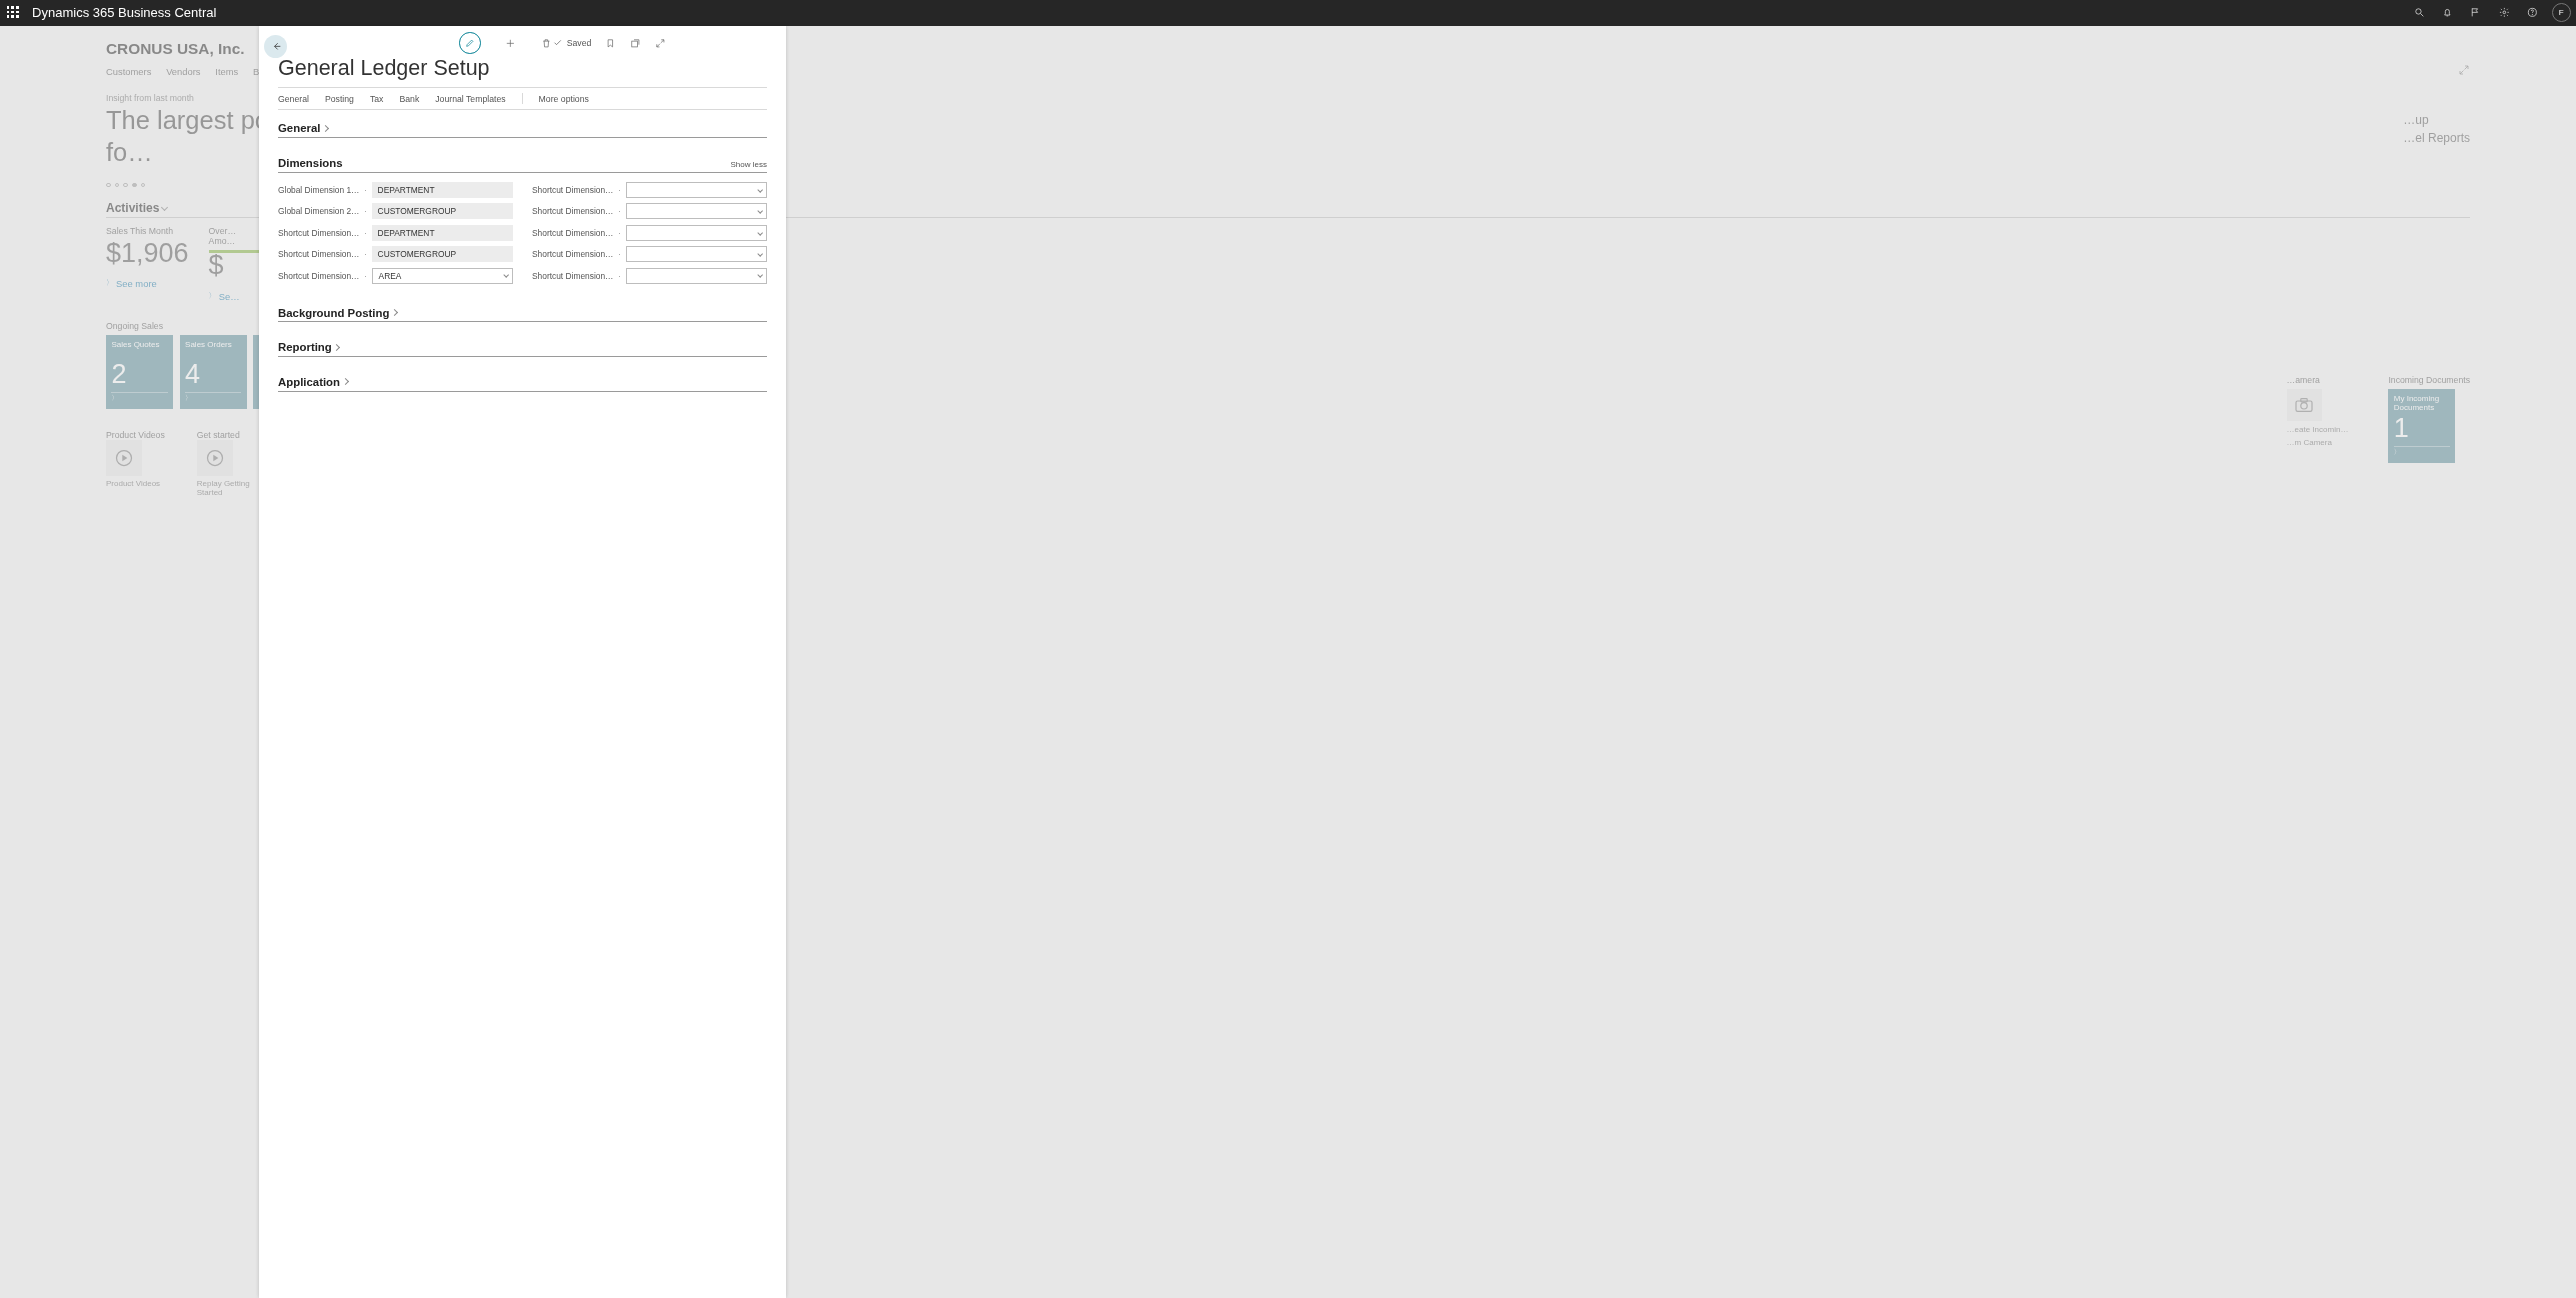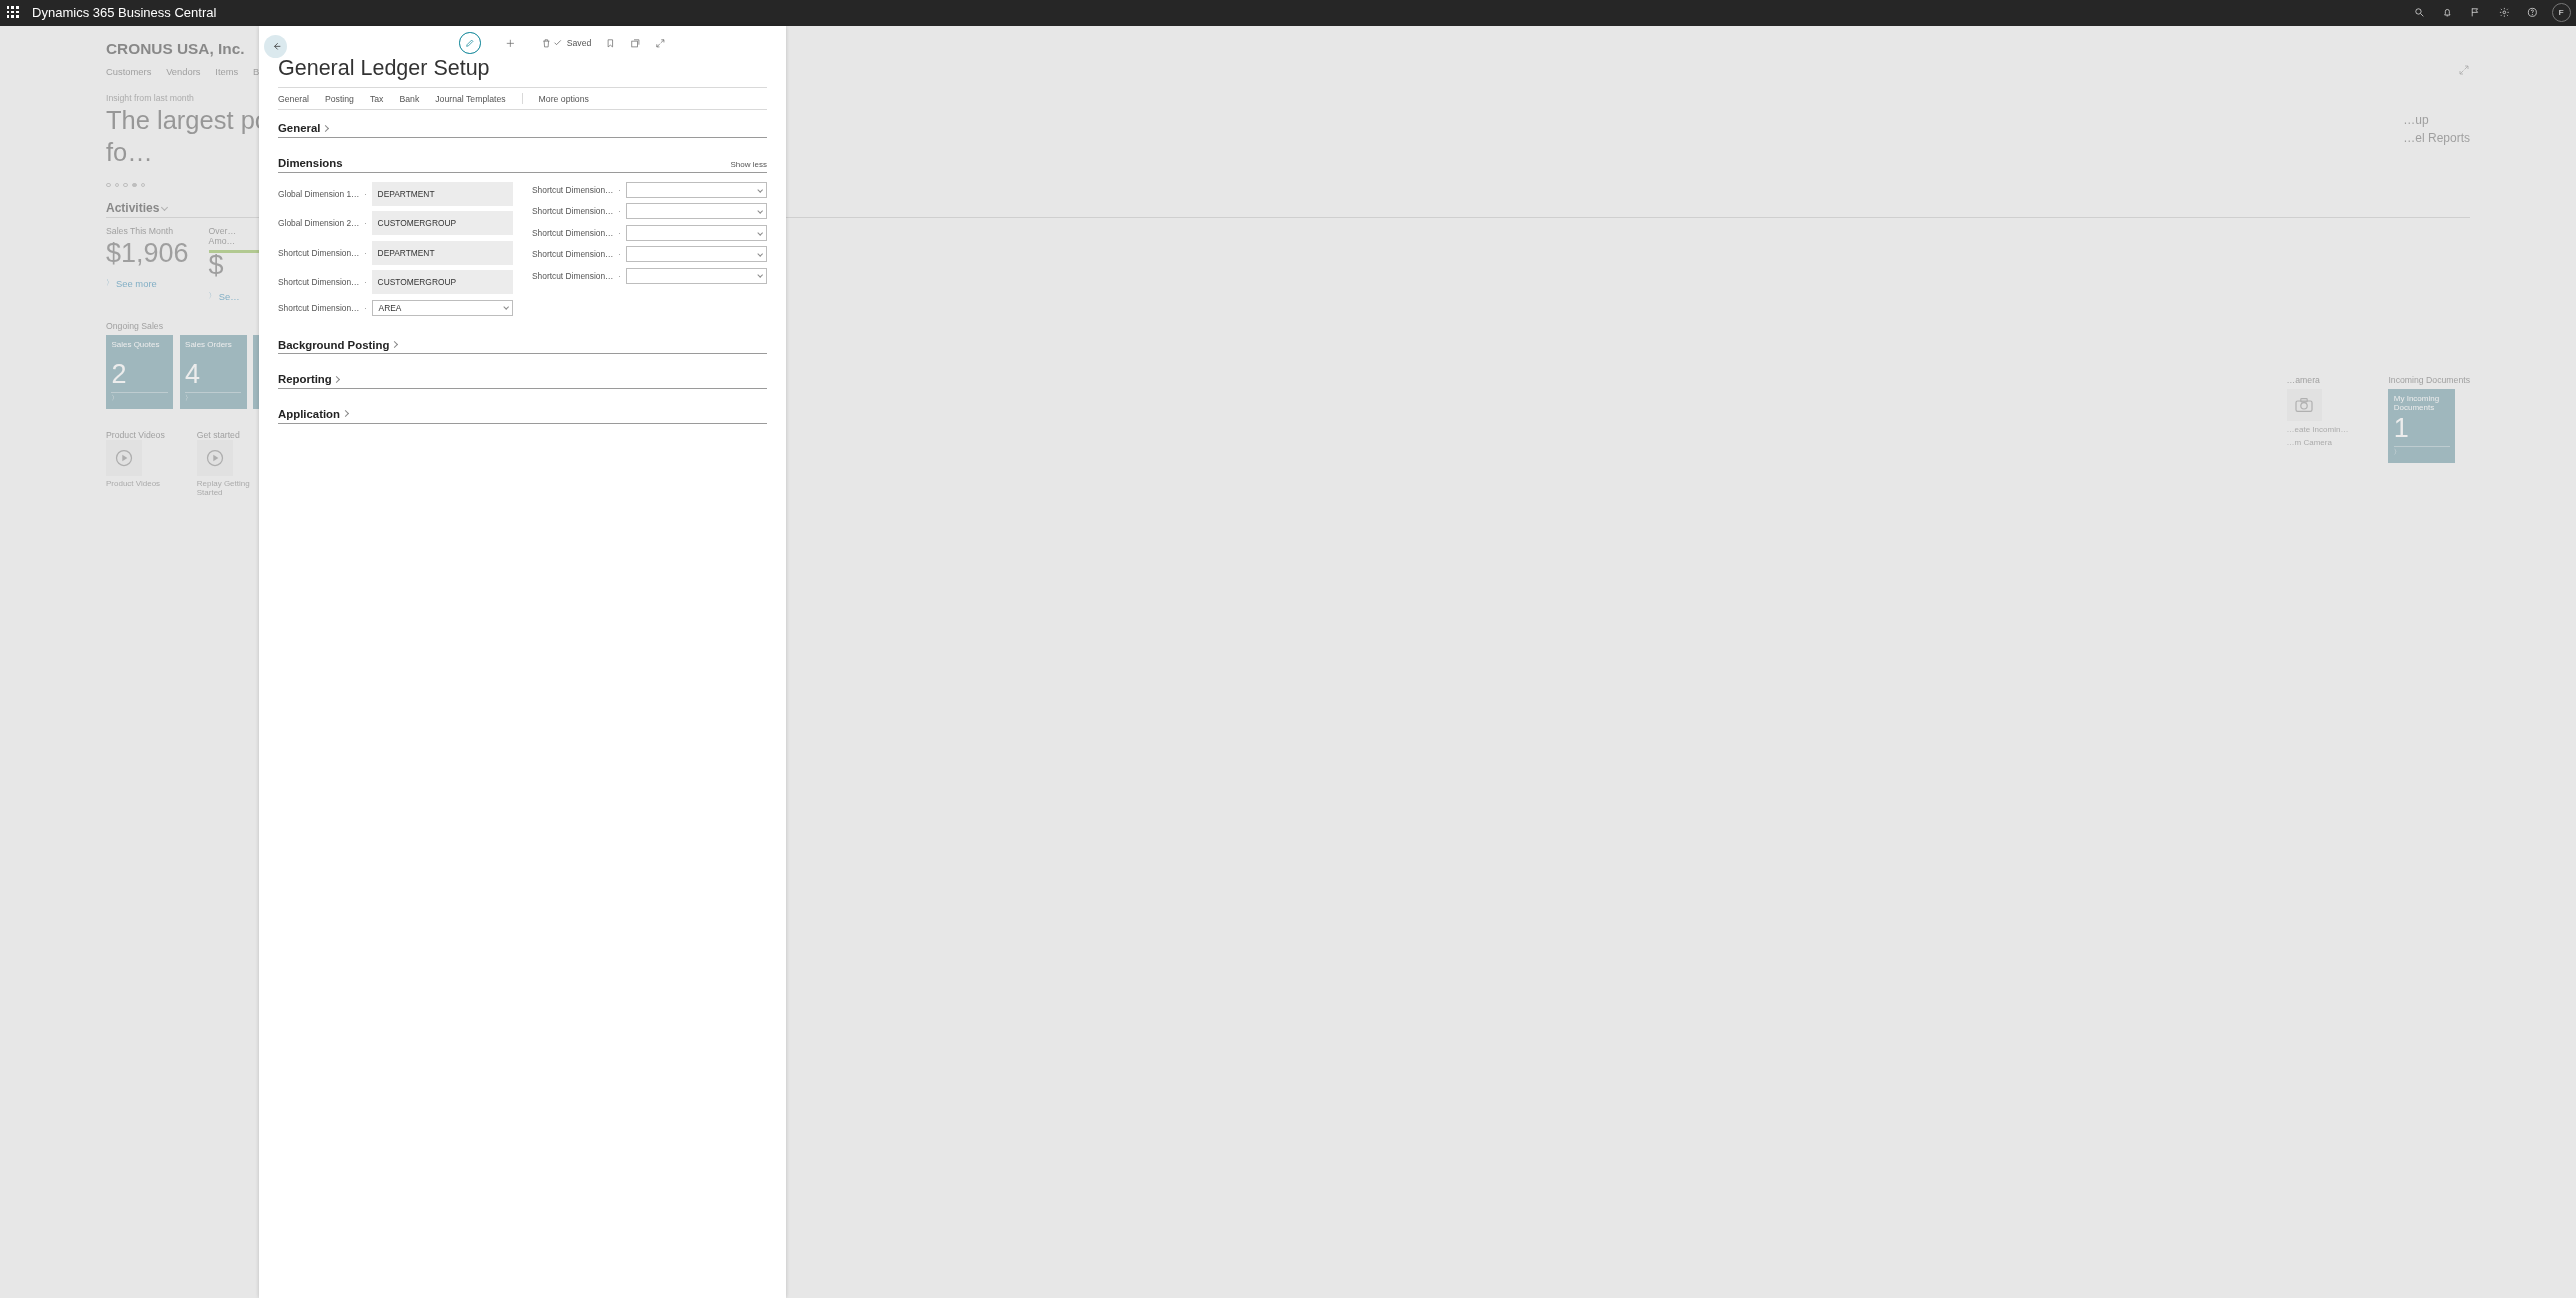--- a/index.html
+++ b/index.html
@@ -89,21 +89,21 @@
   .fasttab{margin-top:12px}
   .ft-header{display:flex;justify-content:space-between;align-items:baseline;border-bottom:0.7px solid #9a9a9a;padding-bottom:2.7px}
   .ft-title{font-size:11.4px;font-weight:600;display:flex;align-items:center;gap:2.7px}
   .ft-title .chev-r{display:inline-block;border-style:solid;border-width:0 1px 1px 0;padding:2px;transform:rotate(-45deg);color:#888}
   .showless{color:#555;font-size:8px;cursor:pointer}
   .form-grid{display:flex;gap:19px;margin-top:9.4px}
   .form-col{flex:1;display:flex;flex-direction:column;gap:5.4px}
   .form-row{display:flex;align-items:center;gap:4px}
   .form-label{width:82px;font-size:8.4px;color:#555;overflow:hidden;white-space:nowrap;text-overflow:ellipsis}
   .dots{color:#999;letter-spacing:1.3px}
-  .ro-input{flex:1;height:24px;background:var(--readonly);display:flex;align-items:center;padding:0 5.4px;font-size:8.4px;color:#333}
+  .ro-input{flex:1;height:16px;background:var(--readonly);display:flex;align-items:center;padding:0 5.4px;font-size:8.4px;color:#333}
   .combo{flex:1;height:16px;border:0.7px solid #bdbdbd;display:flex;align-items:center;justify-content:space-between;padding:0 4px 0 5.4px;font-size:8.4px;color:#333;cursor:pointer}
   .combo .dd{border-style:solid;border-width:0 1px 1px 0;padding:1.7px;transform:rotate(45deg);color:#8a8a8a}
   
   .right-peek{position:absolute;right:106px;top:87px;text-align:left;color:#555}
   .right-peek div{margin-bottom:4px;font-size:12px}
   .tiles-right{position:absolute;right:106px;top:349px;display:flex;gap:40px}
   .col-block{display:flex;flex-direction:column}
 </style>
 </head>
 <body>

